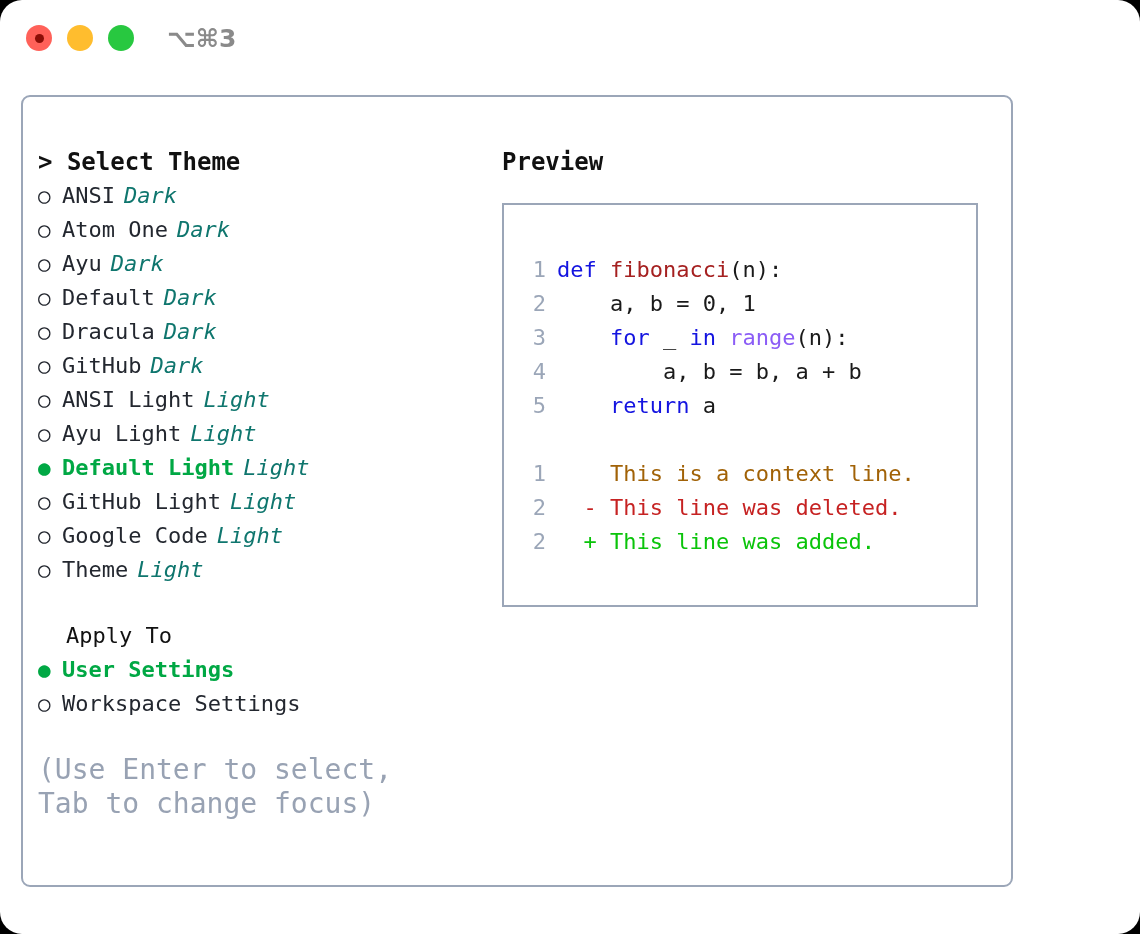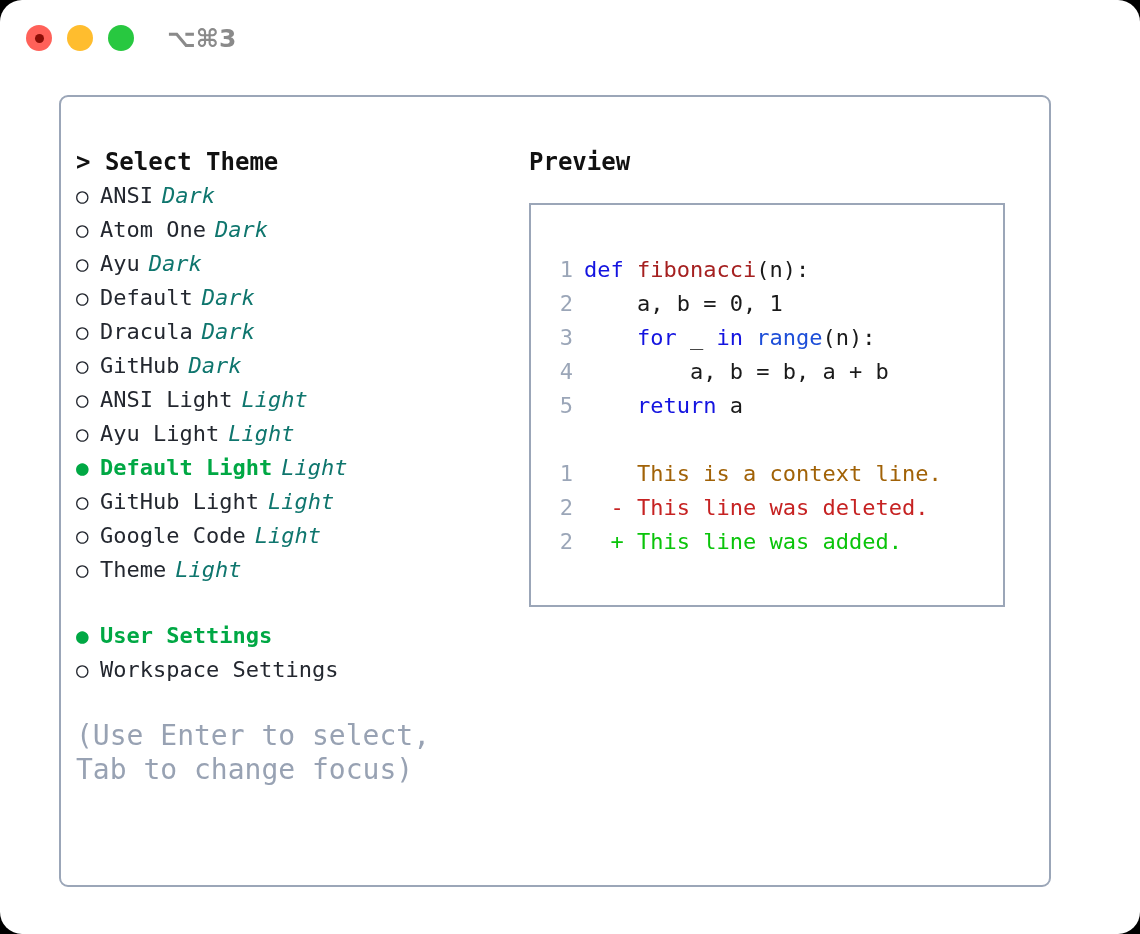--- a/index.html
+++ b/index.html
@@ -75,21 +75,20 @@
   .panel {
     position: absolute;
     left: 21px;
     top: 95px;
     width: 992px;
     height: 792px;
     border: 2px solid #9ba6b8;
     border-radius: 9px;
     box-sizing: border-box;
     background: #ffffff;
-    margin-left: 38px;
   }
 
   
   .left-col {
     position: absolute;
     left: 15px;
     top: 48px;
     width: 440px;
   }
 
@@ -138,21 +137,21 @@
     margin-top: 32px;
     font-size: 28px;
     color: #98a2b3;
     line-height: 34px;
     width: 410px;
   }
 
   
   .right-col {
     position: absolute;
-    left: 468px;
+    left: 479px;
     top: 48px;
     width: 490px;
   }
   .preview-title {
     font-size: 24px;
     font-weight: bold;
     color: #111111;
     line-height: 34px;
     white-space: pre;
   }
@@ -182,21 +181,21 @@
     flex: 0 0 28px;
     width: 28px;
     text-align: right;
     color: #9ba6b8;
     margin-right: 11px;
   }
   .blank-line { height: 34px; }
 
   .tok-kw   { color: #1414e0; }
   .tok-fn   { color: #a52020; }
-  .tok-bi   { color: #1d4ed8; }
+  .tok-bi   { color: #8b5cf6; }
   .tok-txt  { color: #1a1a1a; }
   .tok-ctx  { color: #a16207; }
   .tok-del  { color: #c62222; }
   .tok-add  { color: #0ac40a; }
 </style>
 </head>
 <body>
 
 <div class="window">
 
@@ -223,20 +222,21 @@
           <div class="opt-row"><span class="marker">○</span><span class="opt-label">ANSI Light</span><span class="opt-kind">Light</span></div>
           <div class="opt-row"><span class="marker">○</span><span class="opt-label">Ayu Light</span><span class="opt-kind">Light</span></div>
           <div class="opt-row selected"><span class="marker sel">●</span><span class="opt-label">Default Light</span><span class="opt-kind">Light</span></div>
           <div class="opt-row"><span class="marker">○</span><span class="opt-label">GitHub Light</span><span class="opt-kind">Light</span></div>
           <div class="opt-row"><span class="marker">○</span><span class="opt-label">Google Code</span><span class="opt-kind">Light</span></div>
           <div class="opt-row"><span class="marker">○</span><span class="opt-label">Theme</span><span class="opt-kind">Light</span></div>
         </div>
 
       <div class="section-spacer"></div>
 
+      <div class="group-title">Apply To</div>
       <div id="apply-options">
           <div class="opt-row selected"><span class="marker sel">●</span><span class="opt-label">User Settings</span></div>
           <div class="opt-row"><span class="marker">○</span><span class="opt-label">Workspace Settings</span></div>
         </div>
 
       <div class="hint">(Use Enter to select, Tab to change focus)</div>
     </div>
 
     <div class="right-col">
       <div class="preview-title">Preview</div>

